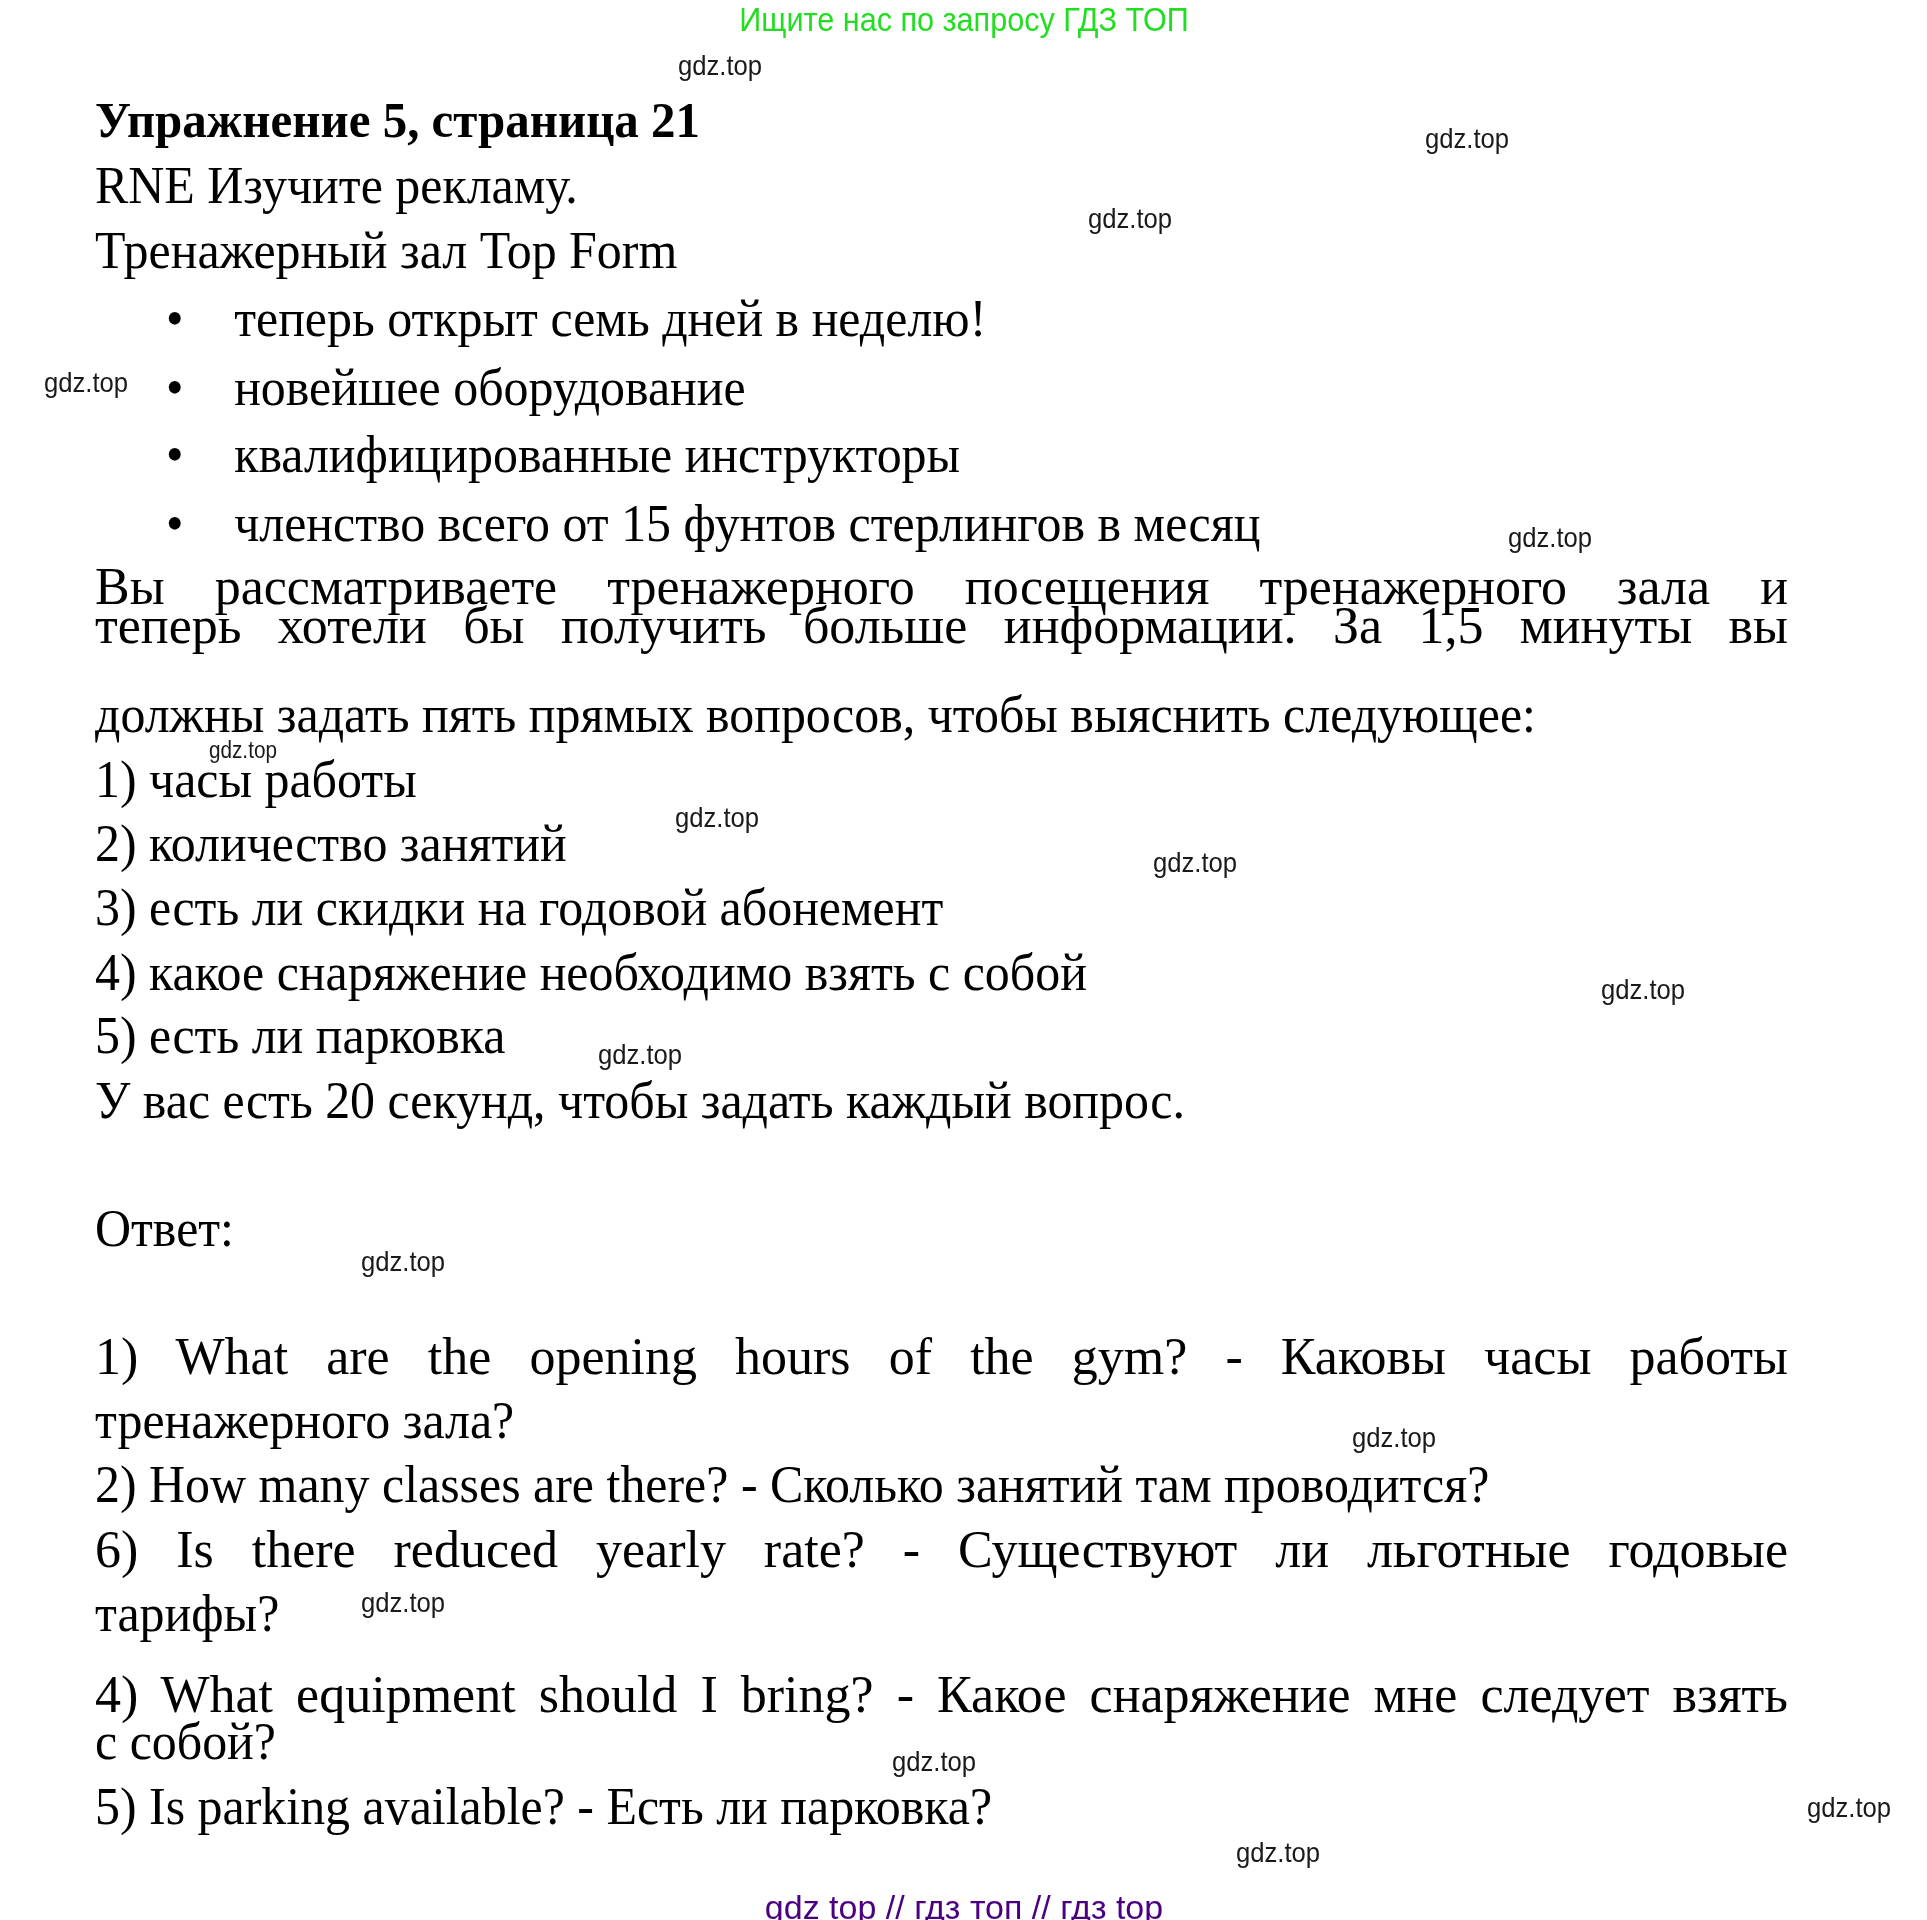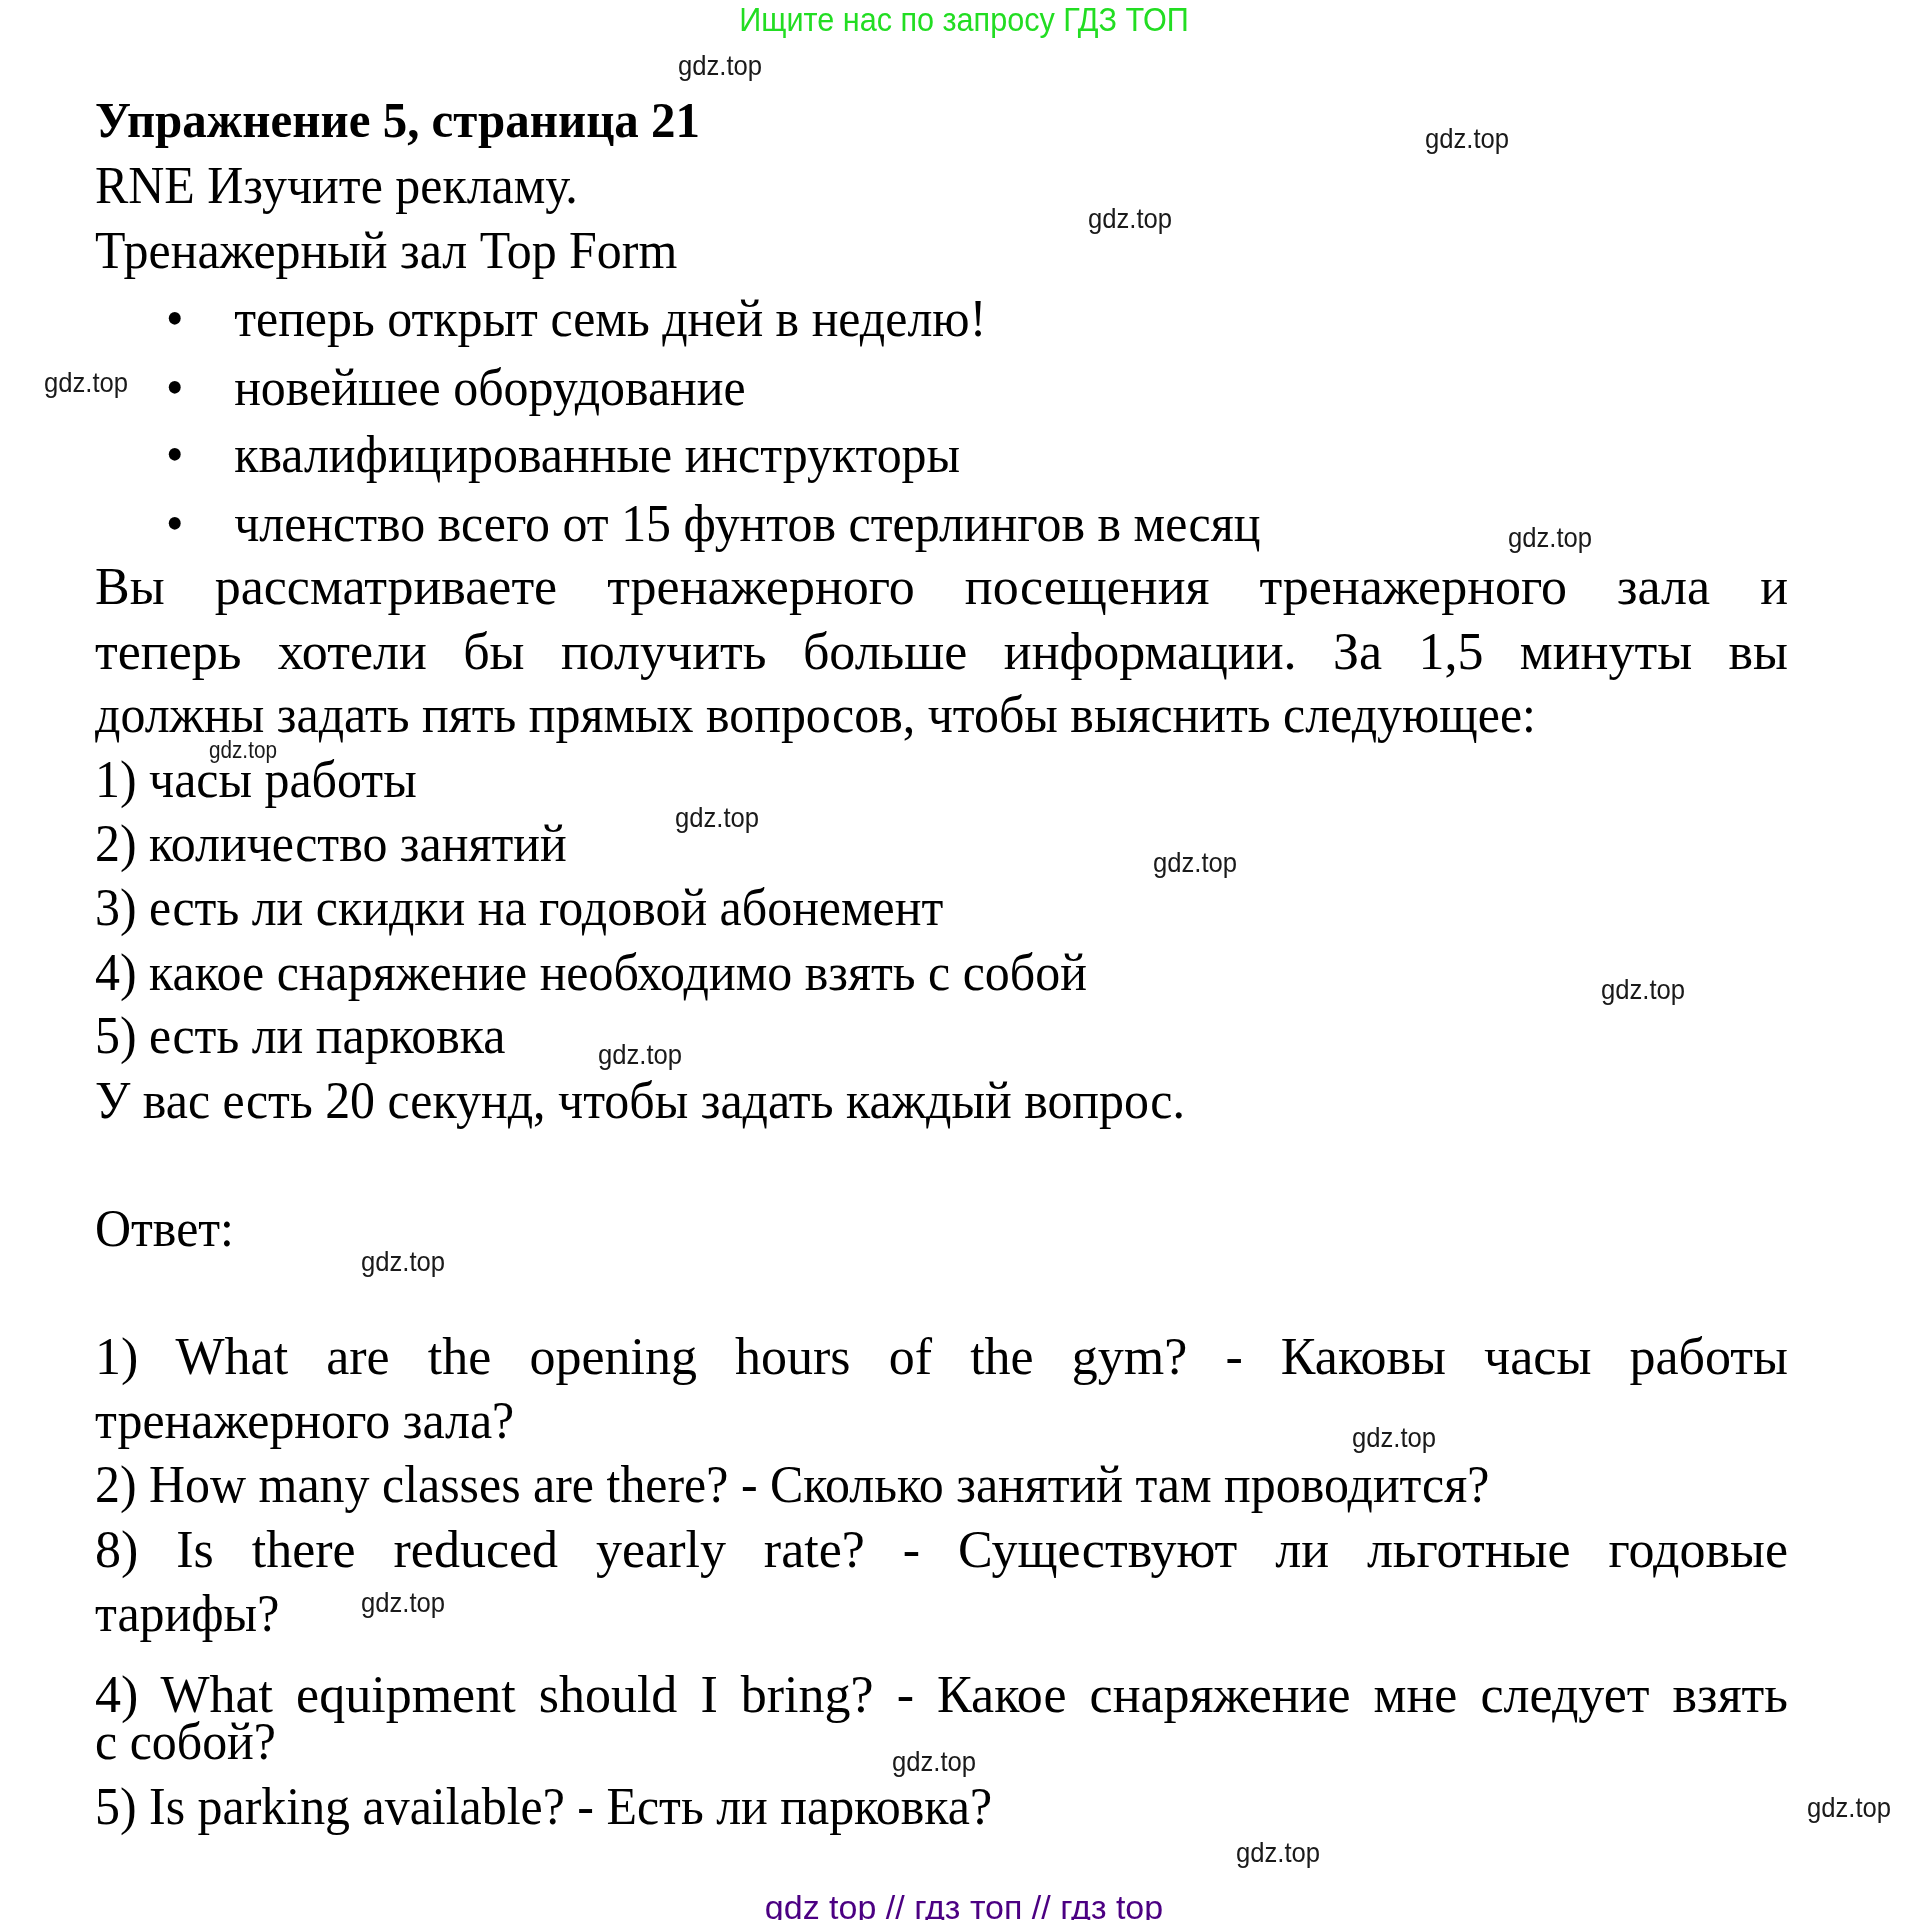--- a/index.html
+++ b/index.html
@@ -35,36 +35,36 @@
 <div class="line bullet-line" style="top:422px;">
   <span class="bullet-dot">•</span>
   <span class="bullet-text">квалифицированные инструкторы</span>
 </div>
 <div class="line bullet-line" style="top:491px;">
   <span class="bullet-dot">•</span>
   <span class="bullet-text">членство всего от 15 фунтов стерлингов в месяц</span>
 </div>
 
 <div class="line justify" style="top:554px;">Вы рассматриваете тренажерного посещения тренажерного зала и</div>
-<div class="line justify" style="top:619px;">теперь хотели бы получить больше информации. За 1,5 минуты вы</div>
+<div class="line justify" style="top:593px;">теперь хотели бы получить больше информации. За 1,5 минуты вы</div>
 <div class="line" style="top:682px;">должны задать пять прямых вопросов, чтобы выяснить следующее:</div>
 
 <div class="line" style="top:747px;">1) часы работы</div>
 <div class="line" style="top:811px;">2) количество занятий</div>
 <div class="line" style="top:875px;">3) есть ли скидки на годовой абонемент</div>
 <div class="line" style="top:940px;">4) какое снаряжение необходимо взять с собой</div>
 <div class="line" style="top:1003px;">5) есть ли парковка</div>
 <div class="line" style="top:1068px;">У вас есть 20 секунд, чтобы задать каждый вопрос.</div>
 
 <div class="line" style="top:1196px;">Ответ:</div>
 
 <div class="line justify" style="top:1324px;">1) What are the opening hours of the gym? - Каковы часы работы</div>
 <div class="line" style="top:1388px;">тренажерного зала?</div>
 <div class="line" style="top:1452px;">2) How many classes are there? - Сколько занятий там проводится?</div>
-<div class="line justify" style="top:1517px;">8) Is there reduced yearly rate? - Существуют ли льготные годовые</div>
+<div class="line justify" style="top:1517px;">6) Is there reduced yearly rate? - Существуют ли льготные годовые</div>
 <div class="line" style="top:1581px;">тарифы?</div>
 <div class="line justify" style="top:1645px;margin-top:17px;">4) What equipment should I bring? - Какое снаряжение мне следует взять</div>
 <div class="line" style="top:1709px;">с собой?</div>
 <div class="line" style="top:1774px;">5) Is parking available? - Есть ли парковка?</div>
 
 <div class="wm" style="left:678px; top:49px;">gdz.top</div>
 <div class="wm" style="left:1425px; top:122px;">gdz.top</div>
 <div class="wm" style="left:1088px; top:202px;">gdz.top</div>
 <div class="wm" style="left:44px; top:366px;">gdz.top</div>
 <div class="wm" style="left:1508px; top:521px;">gdz.top</div>

